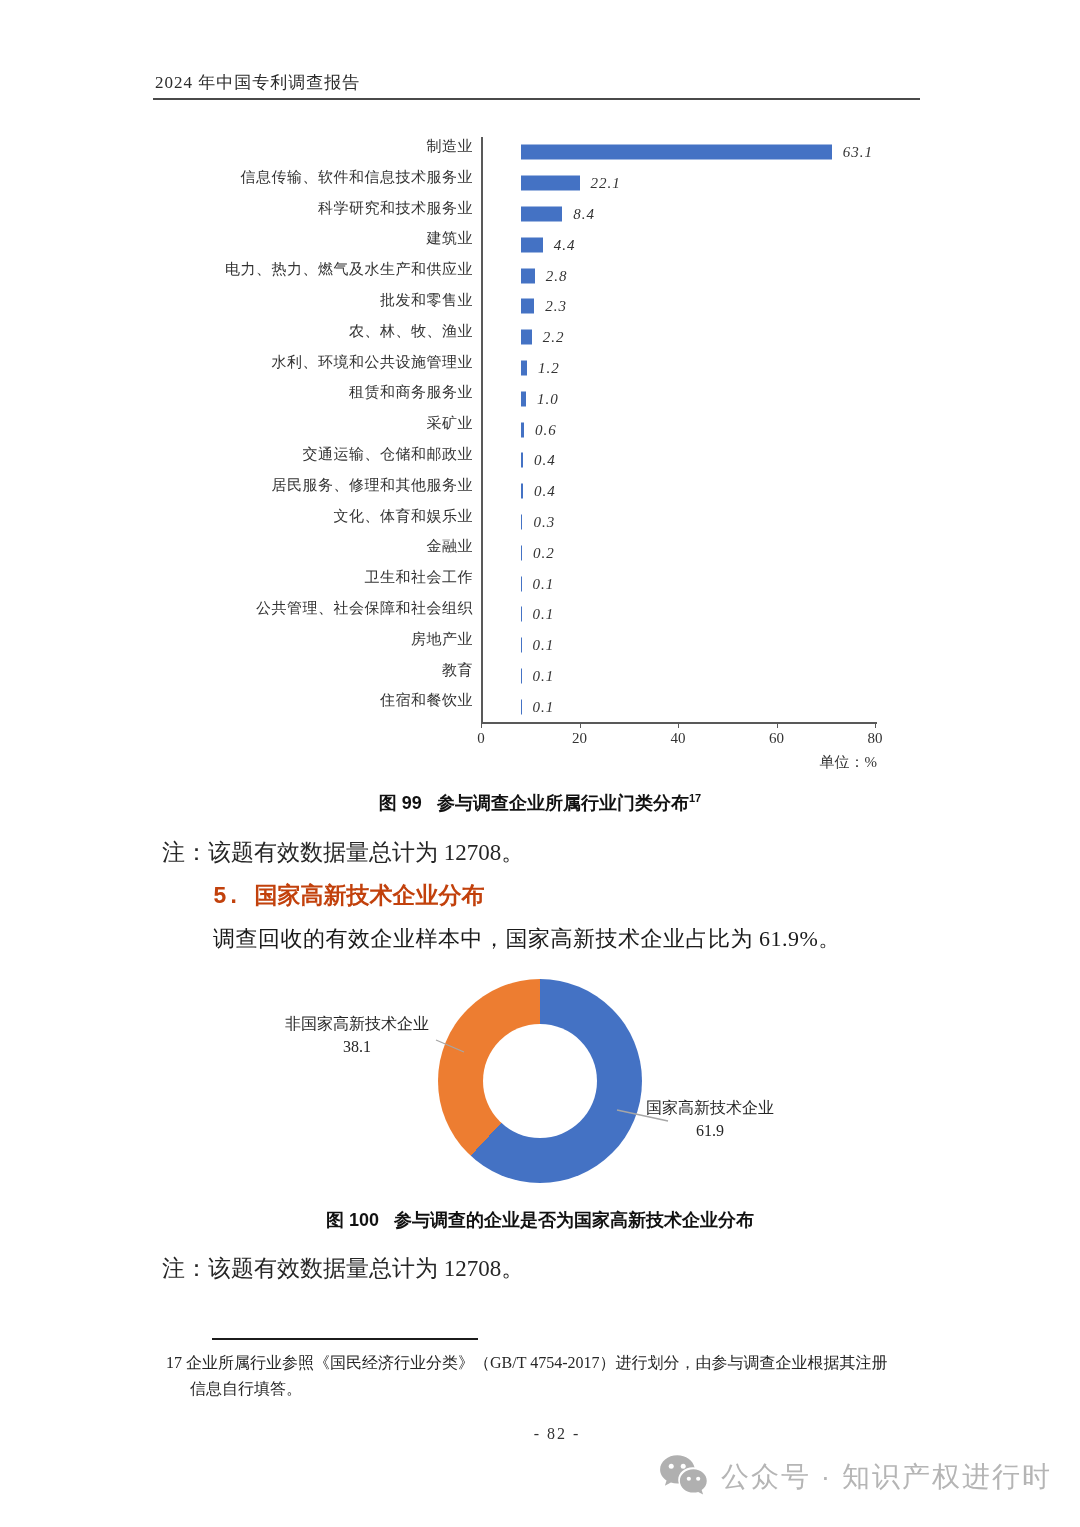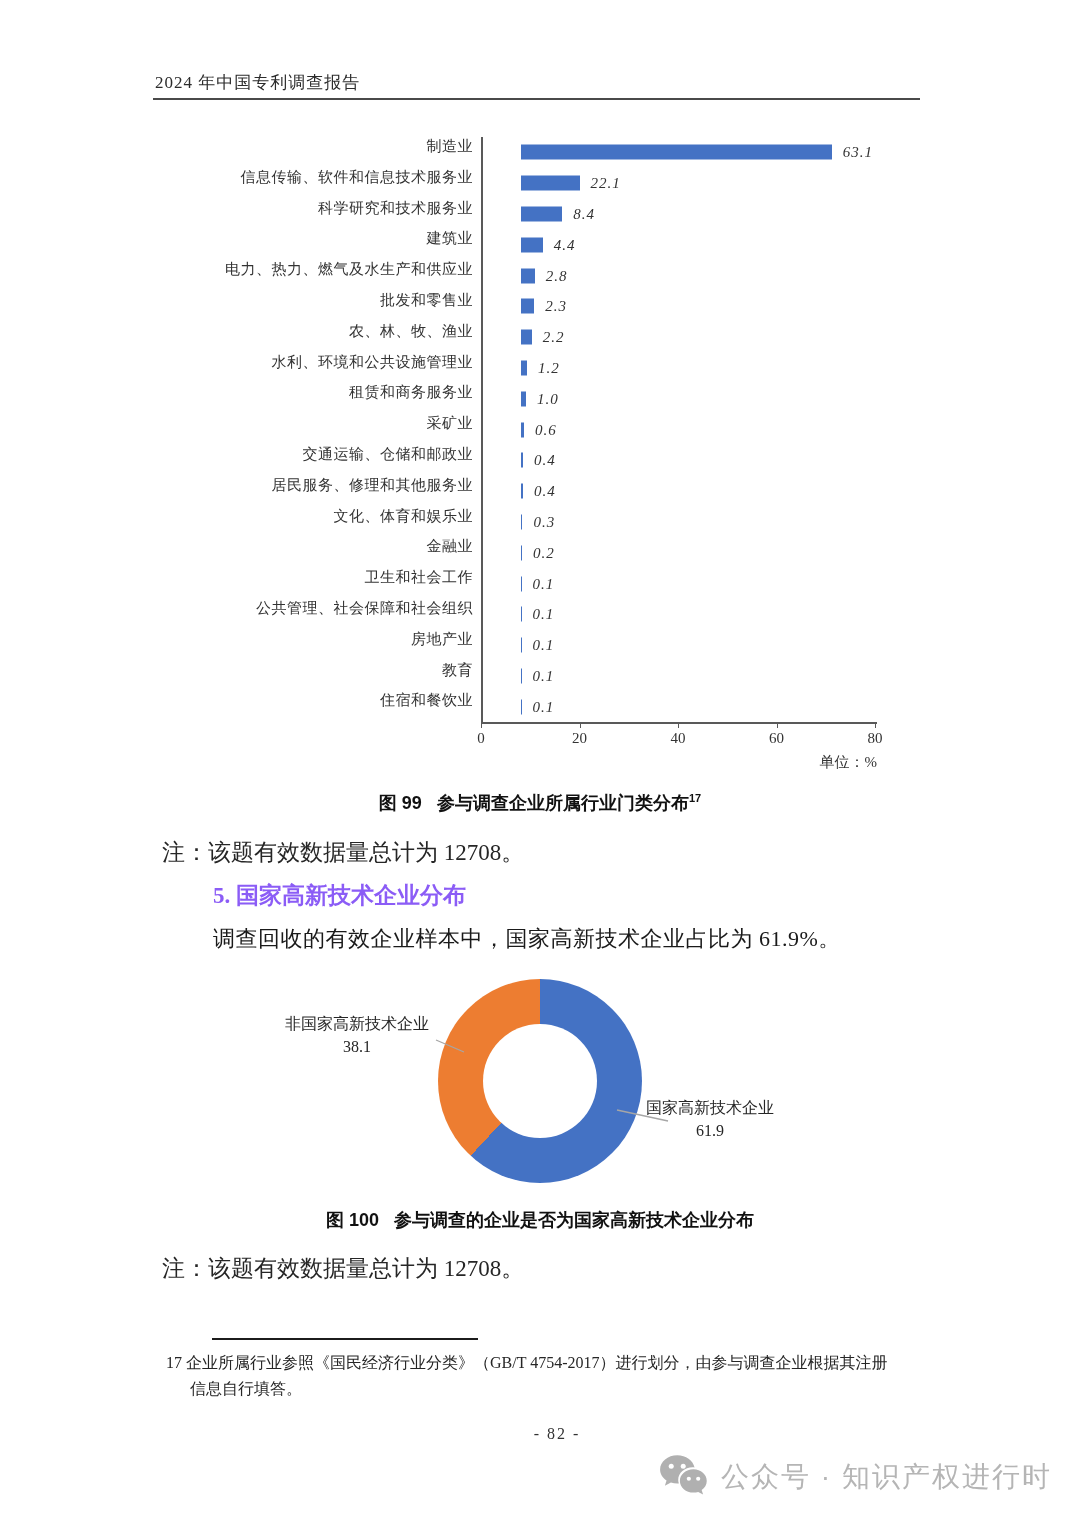--- a/index.html
+++ b/index.html
@@ -28,21 +28,21 @@
   .fig-caption{position:absolute;left:0;width:1080px;text-align:center;
     font-family:"Liberation Sans","DejaVu Sans",sans-serif;font-weight:bold;font-size:18px;color:#111;}
   .fig-caption sup{font-size:11px;}
   .caption-99{top:791px;}
   .caption-100{top:1208px;}
   .note-line{position:absolute;left:162px;font-size:23px;color:#262626;}
   .note-1{top:837px;}
   .note-2{top:1253px;}
 
   .section-heading{position:absolute;left:213px;top:880px;margin:0;
-    font-family:Liberation Serif, serif;font-weight:bold;font-size:23px;color:#8b5cf6;}
+    font-family:Liberation Mono, monospace;font-weight:bold;font-size:23px;color:#c2410c;}
   .body-paragraph{position:absolute;left:213px;top:924px;margin:0;font-size:22px;color:#1a1a1a;letter-spacing:0.5px;}
 
   
   .donut-ring{position:absolute;left:438px;top:979px;width:204px;height:204px;border-radius:50%;}
   .donut-hole{position:absolute;left:483px;top:1024px;width:114px;height:114px;border-radius:50%;background:#fff;}
   .leader-svg{position:absolute;left:0;top:960px;width:1080px;height:260px;pointer-events:none;}
   .pie-label{position:absolute;width:170px;text-align:center;font-size:16px;color:#262626;line-height:23px;}
   .pie-label-left{left:272px;top:1012px;}
   .pie-label-right{left:625px;top:1096px;}
 

